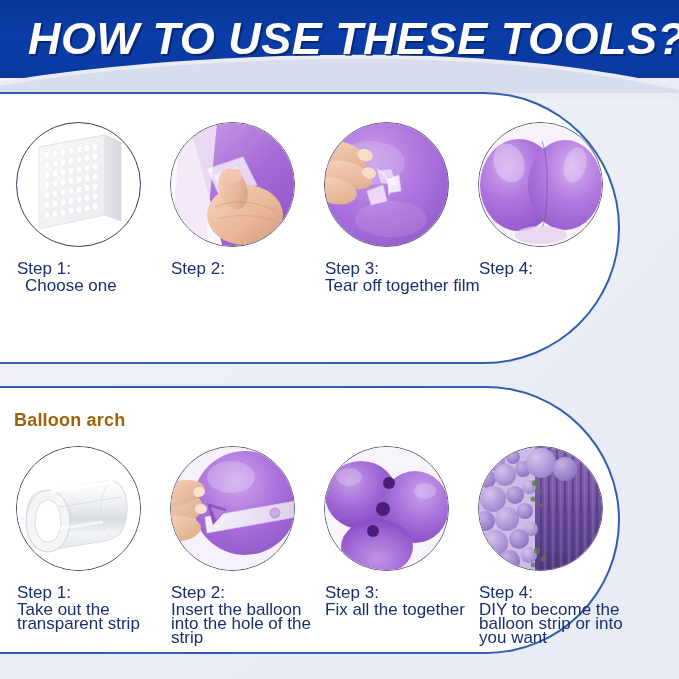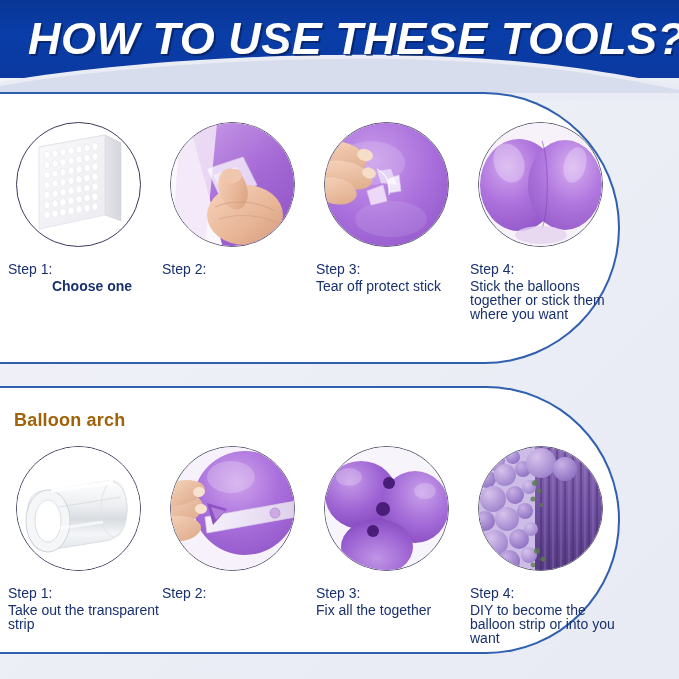--- a/index.html
+++ b/index.html
@@ -91,29 +91,29 @@
     width: 125px; height: 125px;
     border-radius: 50%;
     overflow: hidden;
     border: 1px solid #3a3a5c;
     background: #ffffff;
   }
   .circle.soft { border-color: #56566e; }
 
   .caption {
     position: absolute;
-    left: 0;
+    left: 9px;
     width: 160px;
     color: #18306d;
-    font-size: 14px;
+    font-size: 17px;
     line-height: 14px;
   }
   .caption .step-label { display: block; white-space: nowrap; }
   .caption .step-text  { display: block; margin-top: 3px; }
-  .caption .step-text.bold { font-weight: bold; padding-left: 8px; text-align: center; }
+  .caption .step-text.bold { font-weight: normal; padding-left: 8px; }
 
   
   .art { position: absolute; left: 0; top: 0; width: 125px; height: 125px; }
 </style>
 </head>
 <body>
 
 <div class="header">
   <div class="header-blue"></div>
   <svg class="header-wave" viewBox="0 0 679 48" preserveAspectRatio="none">
@@ -286,21 +286,21 @@
 
             <polygon points="52,48 66,46 72,62 56,60" fill="#ffffff" opacity="0.55"></polygon>
             <polygon points="42,68 58,62 62,78 46,82" fill="#f7e9fb" opacity="0.85" stroke="#ead9f2" stroke-width="0.6"></polygon>
             <polygon points="62,56 74,52 76,68 64,70" fill="#ffffff" opacity="0.8" stroke="#ead9f2" stroke-width="0.6"></polygon>
             <path d="M52,46 C62,52 66,60 64,72" stroke="#ffffff" stroke-width="1.2" fill="none" opacity="0.75"></path>
             <ellipse cx="66" cy="96" rx="36" ry="18" fill="#ffffff" opacity="0.10"></ellipse>
           </svg>
         </div>
         <div class="caption" style="top:168px;">
           <span class="step-label">Step 3:</span>
-          <span class="step-text">Tear off  protect stick</span>
+          <span class="step-text">Tear off  together film</span>
         </div>
       </div>
 
       <div class="step step-3" style="top:0;">
         <div class="circle soft" style="top:28px;">
           <svg class="art" viewBox="0 0 125 125">
             <defs>
               <radialGradient id="bl" cx="0.35" cy="0.3" r="0.8">
                 <stop offset="0" stop-color="#d2a8ee"></stop>
                   <stop offset="0.5" stop-color="#ae72dd"></stop>
@@ -316,21 +316,20 @@
             <ellipse cx="40" cy="62" rx="39" ry="46" fill="url(#bl)"></ellipse>
             <ellipse cx="86" cy="62" rx="37" ry="45" fill="url(#br)"></ellipse>
             <path d="M63,18 C70,38 70,86 63,106" stroke="#7e45b4" stroke-width="1.2" fill="none" opacity="0.5"></path>
             <ellipse cx="30" cy="40" rx="15" ry="20" fill="#ffffff" opacity="0.28" transform="rotate(-20 30 40)"></ellipse>
             <ellipse cx="96" cy="42" rx="11" ry="18" fill="#ffffff" opacity="0.26" transform="rotate(15 96 42)"></ellipse>
             <ellipse cx="62" cy="112" rx="26" ry="9" fill="#e3d2ee" opacity="0.8"></ellipse>
           </svg>
         </div>
         <div class="caption" style="top:168px;">
           <span class="step-label">Step 4:</span>
-          <span class="step-text">Stick the balloons together or stick them where you want</span>
         </div>
       </div>
 
     </div>
   </div>
 </div>
 
 <div class="panel panel-2">
   <div class="panel-inner">
     <div class="panel-heading">Balloon arch</div>
@@ -399,20 +398,21 @@
 
             <ellipse cx="2" cy="62" rx="30" ry="17" fill="url(#skin5)" transform="rotate(-8 2 62)"></ellipse>
             <ellipse cx="8" cy="46" rx="26" ry="12" fill="url(#skin5)" transform="rotate(-12 8 46)"></ellipse>
             <ellipse cx="4" cy="82" rx="26" ry="13" fill="url(#skin5)" transform="rotate(-4 4 82)"></ellipse>
             <ellipse cx="28" cy="45" rx="6" ry="5" fill="#f7e2cf" transform="rotate(-12 28 45)"></ellipse>
             <ellipse cx="30" cy="62" rx="6" ry="5" fill="#f7e2cf"></ellipse>
           </svg>
         </div>
         <div class="caption" style="top:198px;">
           <span class="step-label">Step 2:</span>
+          <span class="step-text">Insert the balloon into the hole of the strip</span>
         </div>
       </div>
 
       <div class="step step-2" style="top:0;">
         <div class="circle soft" style="top:58px;">
           <svg class="art" viewBox="0 0 125 125">
             <defs>
               <radialGradient id="g1" cx="0.35" cy="0.3" r="0.8">
                 <stop offset="0" stop-color="#c59ae8"></stop>
                   <stop offset="0.55" stop-color="#9d62d3"></stop>

